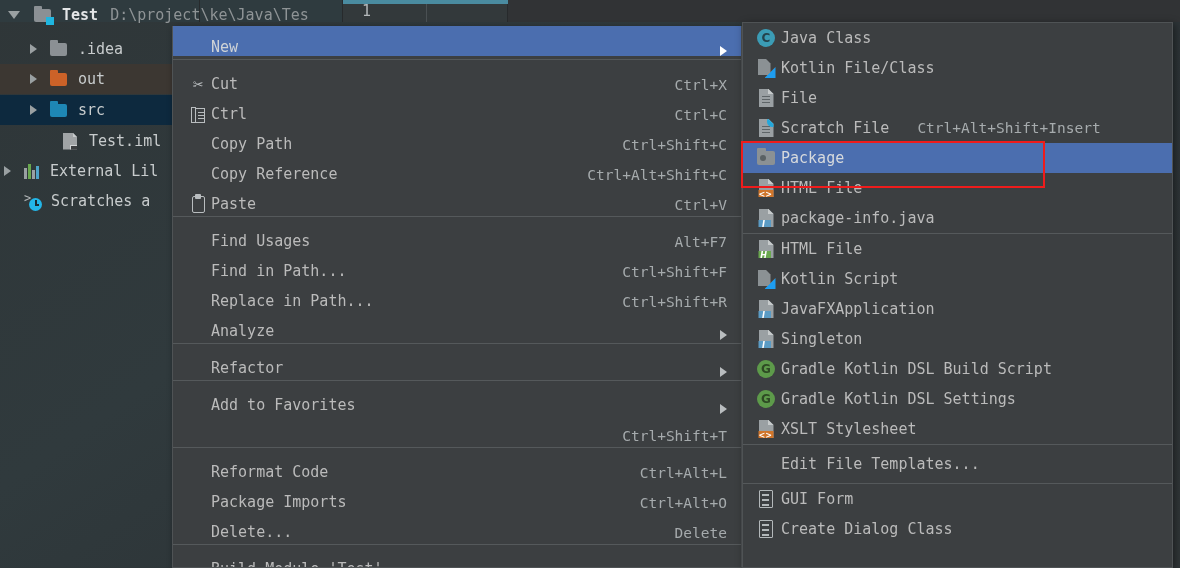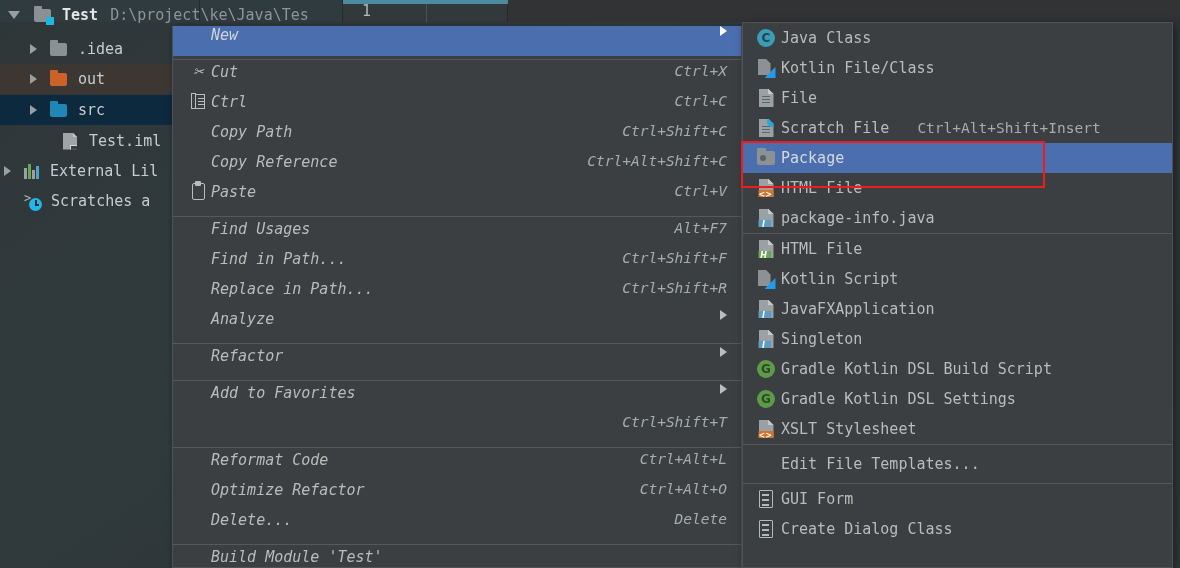--- a/index.html
+++ b/index.html
@@ -128,25 +128,24 @@
     position: absolute; left: 172px; top: 26px;
     width: 570px; height: 542px;
     background: #3c3f41;
     border: 1px solid #4f5355;
     border-top: none;
     box-shadow: 2px 2px 7px rgba(0,0,0,.45);
     overflow: hidden;
   }
   .mi {
     position: relative; height: 30px;
-    display: flex; align-items: flex-start;
+    display: flex; align-items: flex-end;
     font-size: 15px; color: #bbbbbb;
     padding-left: 12px; padding-right: 14px;
     white-space: nowrap;
-    font-style: italic;
   }
   .mi .mtext { margin-left: 0; }
   .mi .micon { width: 26px; flex: 0 0 26px; display: flex; align-items: center; justify-content: center; }
   .mi .accel {
     margin-left: auto; color: #a6abad; font-size: 14.5px;
   }
   .mi.hl { background: #4b6eaf; color: #d6d9db; }
   .mi.hl .mtext { color: #cfd3d6; }
   .sep { height: 1px; background: #55595b; margin: 3px 0 3px 0; }
   .subarrow {
@@ -482,21 +481,21 @@
     </div>
     <div class="sep"></div>
 
     <div class="mi">
       <div class="micon"></div>
       <span class="mtext">Reformat Code</span>
       <span class="accel">Ctrl+Alt+L</span>
     </div>
     <div class="mi">
       <div class="micon"></div>
-      <span class="mtext">Optimize Refactor</span>
+      <span class="mtext">Package Imports</span>
       <span class="accel">Ctrl+Alt+O</span>
     </div>
     <div class="mi">
       <div class="micon"></div>
       <span class="mtext">Delete...</span>
       <span class="accel">Delete</span>
     </div>
     <div class="sep"></div>
 
     <div class="mi">

